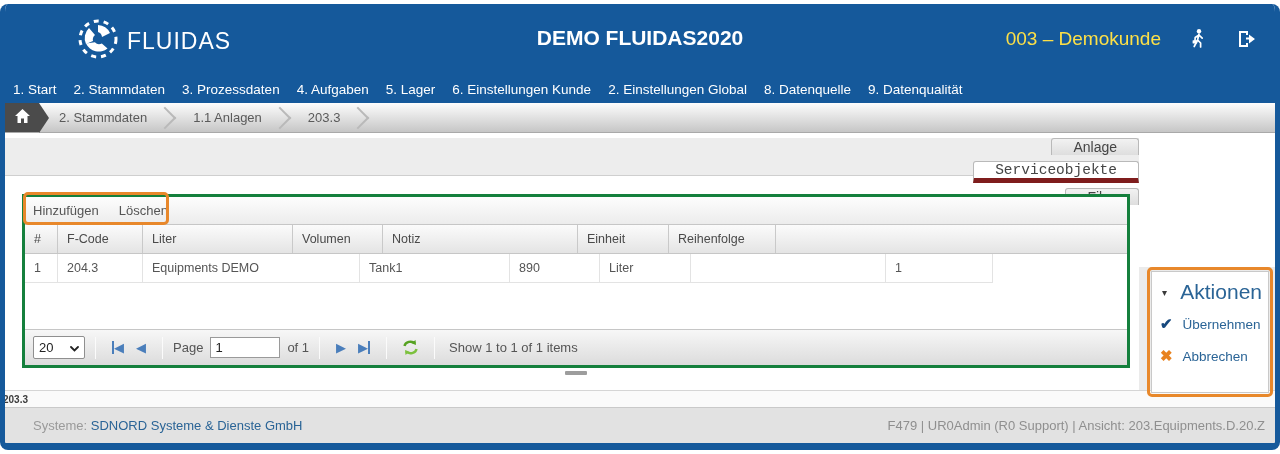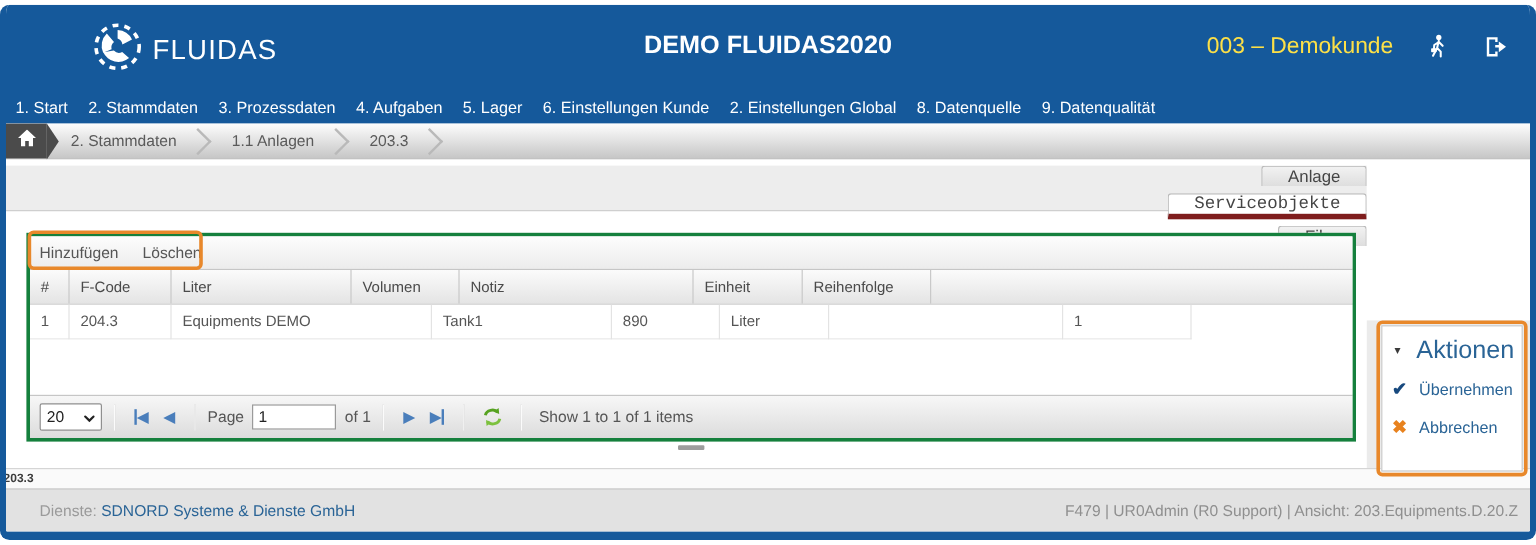--- a/index.html
+++ b/index.html
@@ -268,20 +268,20 @@
     </div>
 
     <div class="annotation ann-toolbar" style="position:absolute;"></div>
 
     <div class="status-strip">
       <span class="status-ctx">203.3</span>
     </div>
 
     <div class="footer">
       <div>
-        <span class="svc-label">Dienste:</span>
+        <span class="svc-label">Systeme:</span>
         <span class="svc-link">SDNORD Systeme &amp; Dienste GmbH</span>
       </div>
       <div class="footer-info">F479 | UR0Admin (R0 Support) | Ansicht: 203.Equipments.D.20.Z</div>
     </div>
 
   </div>
 </div>
 
 </body></html>

